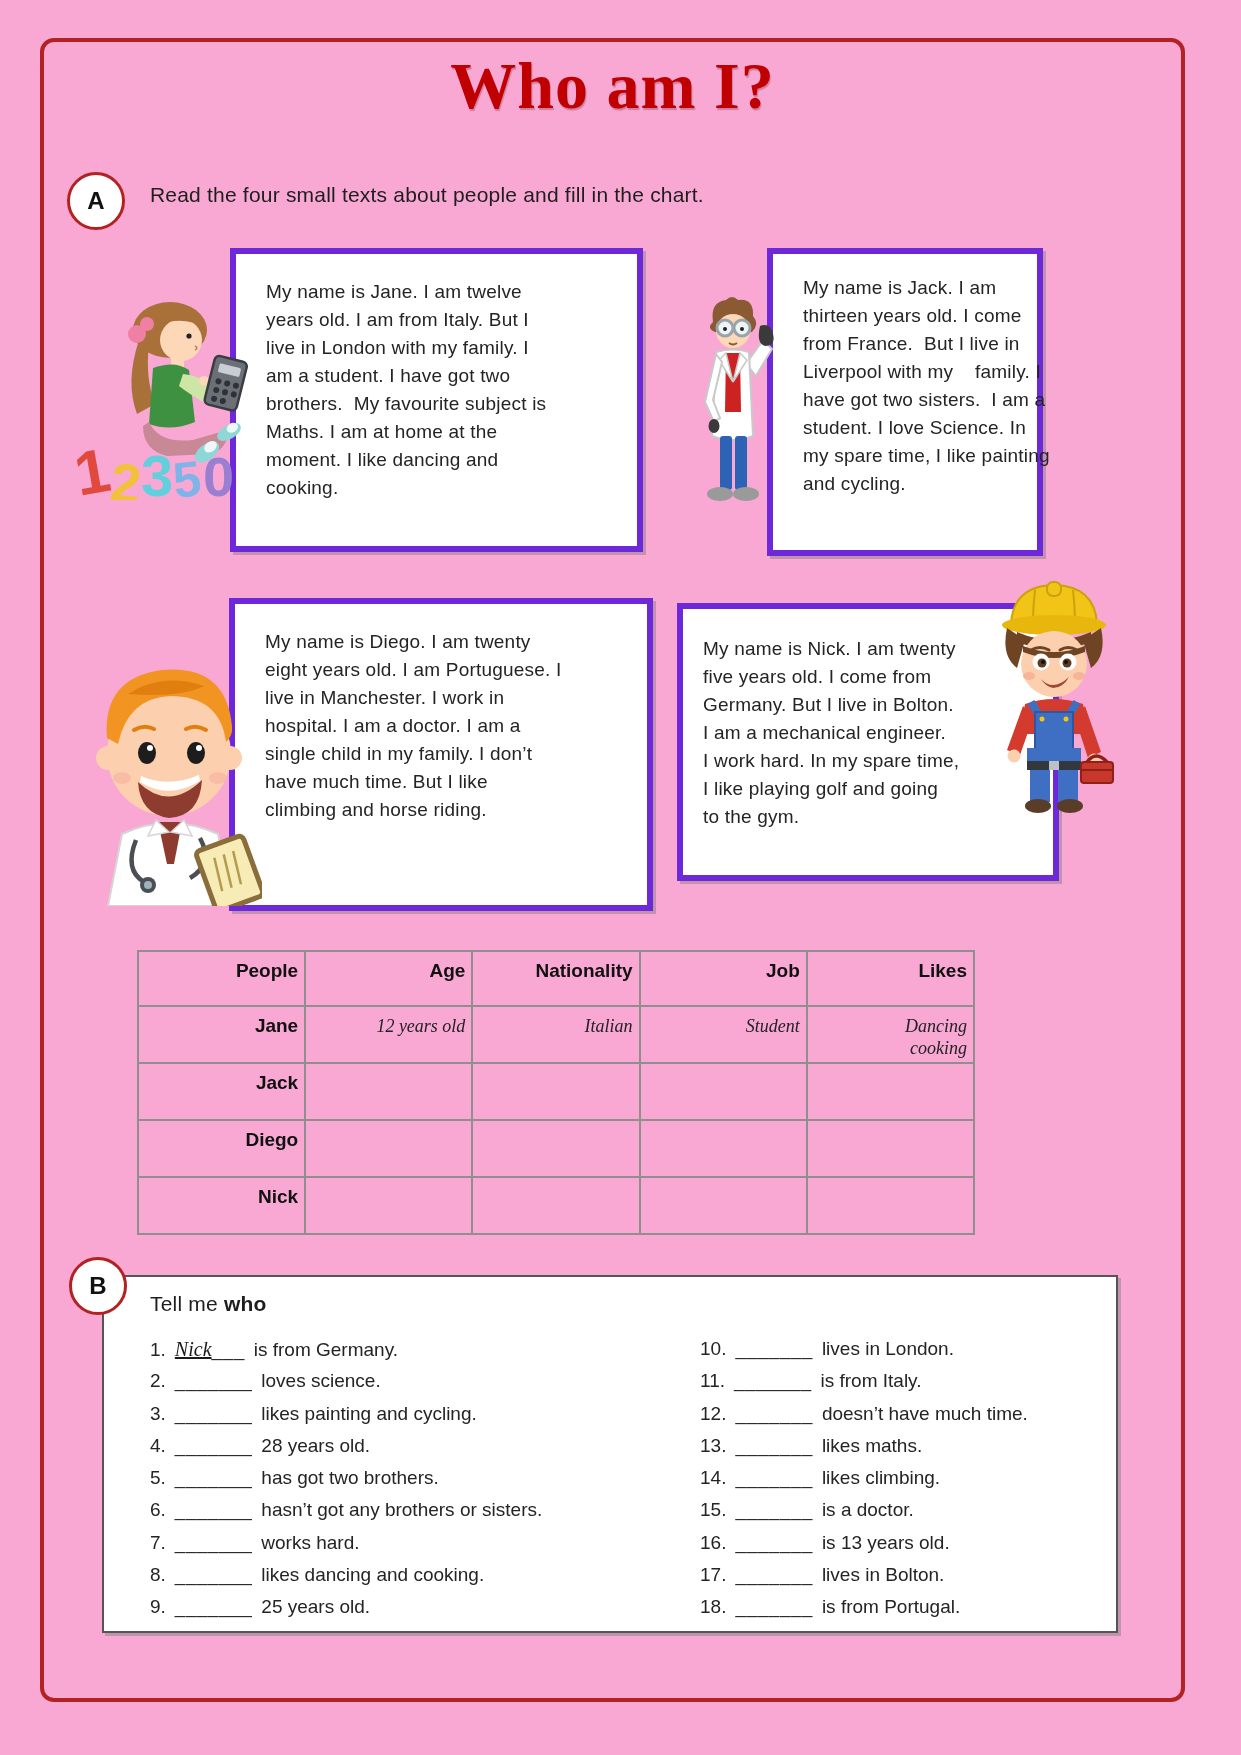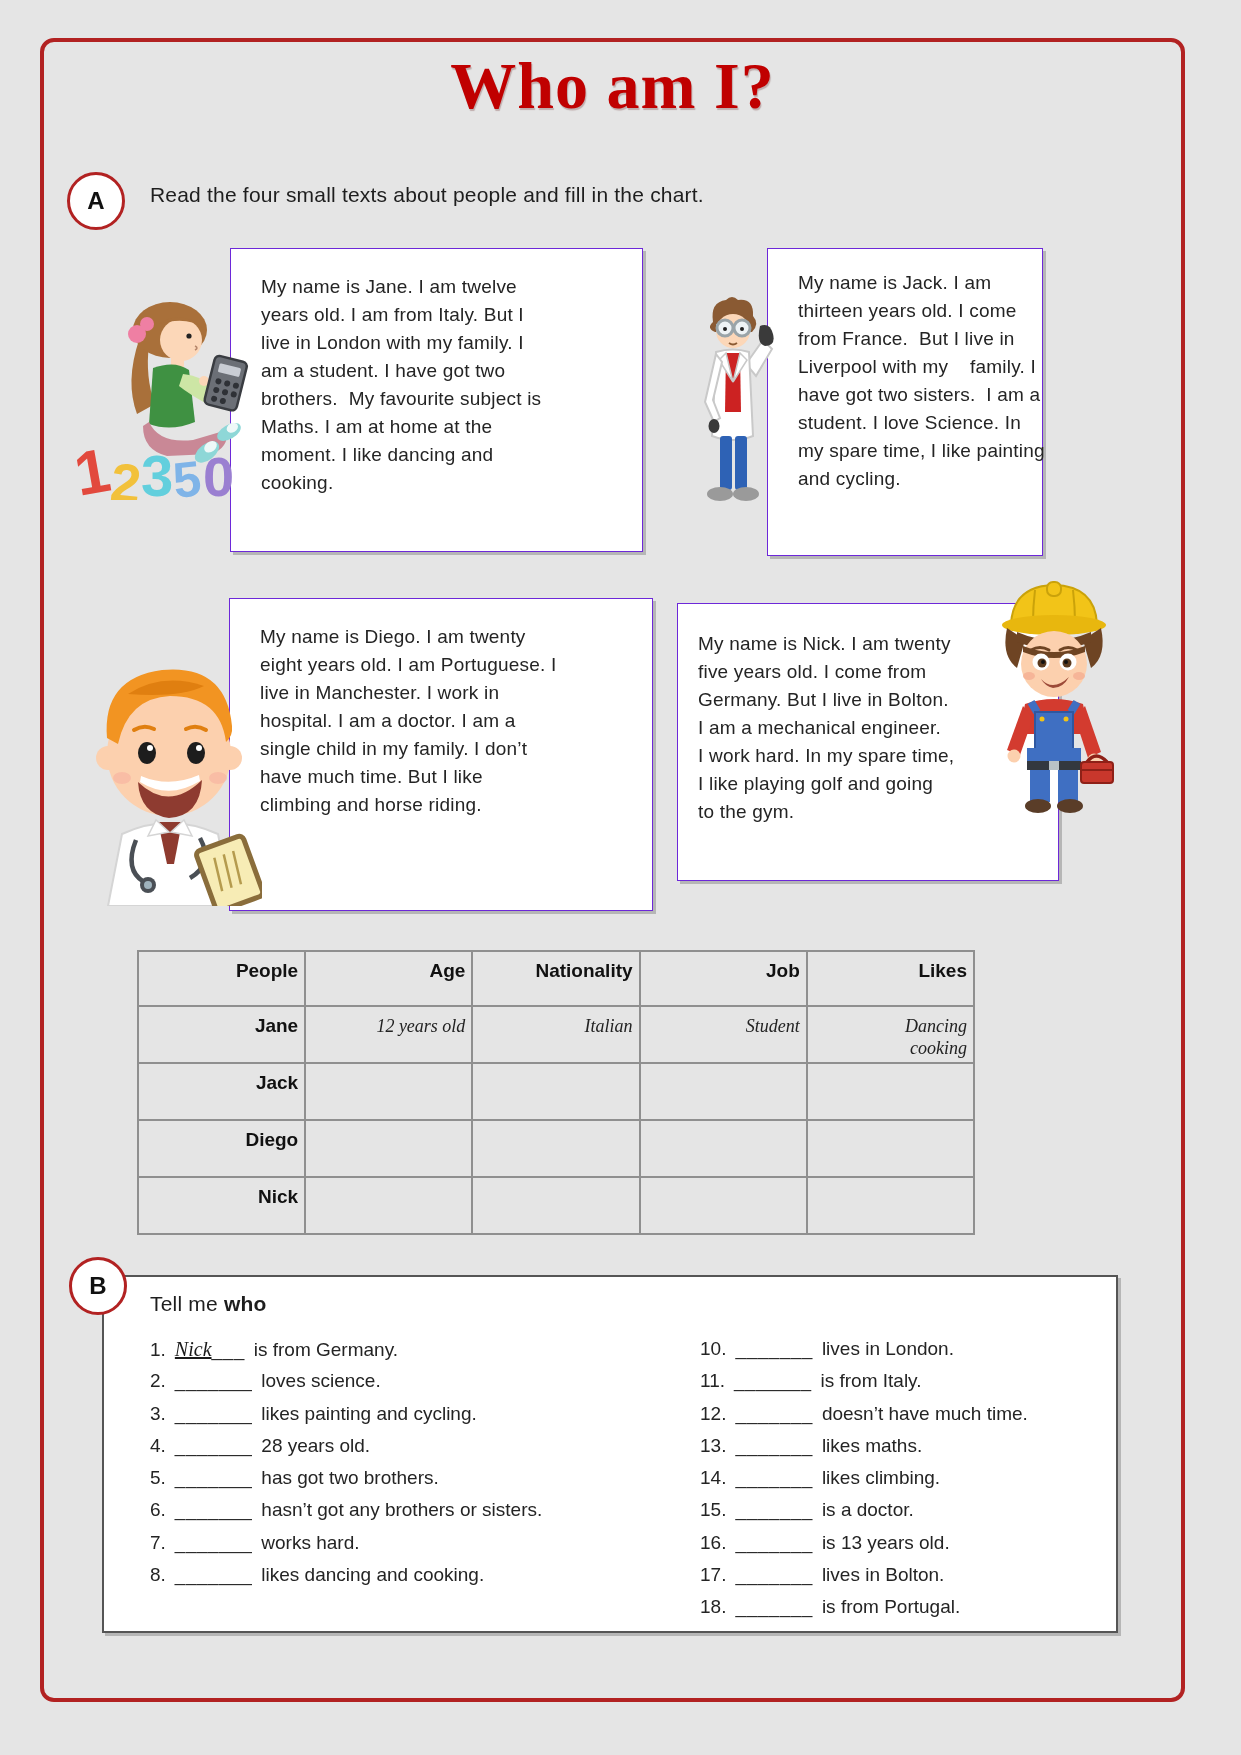--- a/index.html
+++ b/index.html
@@ -1,27 +1,27 @@
 <!DOCTYPE html>
 <html><head>
 <meta charset="utf-8">
 <style>
   html,body{margin:0;padding:0;background:#ffffff;}
-  .page{position:relative;width:1241px;height:1755px;background:#e5e5e5;overflow:hidden;
+  .page{position:relative;width:1241px;height:1755px;background:#f9a8d4;overflow:hidden;
         font-family:"Liberation Sans",sans-serif;color:#1f1f1f;}
   .page-border{position:absolute;left:40px;top:38px;width:1145px;height:1664px;
         border:4px solid #B22222;border-radius:14px;box-sizing:border-box;}
   .title{position:absolute;left:40px;top:48px;width:1145px;text-align:center;
         font-family:"Liberation Serif",serif;font-weight:bold;font-size:66px;
         color:#C00000;text-shadow:1px 2px 1px rgba(80,0,0,.25);letter-spacing:1px;}
   .badge{position:absolute;width:58px;height:58px;border:3px solid #B22222;border-radius:50%;
         background:#fff;box-sizing:border-box;display:flex;align-items:center;justify-content:center;
         font-weight:bold;font-size:24px;color:#111;z-index:5;}
   .instruction{position:absolute;font-size:21px;color:#1e1e1e;letter-spacing:.2px;}
-  .card{position:absolute;background:#fff;border:1px solid #6d28d9;box-sizing:border-box;
+  .card{position:absolute;background:#fff;border:6px solid #6d28d9;box-sizing:border-box;
         box-shadow:3px 3px 0 rgba(125,125,125,.45);}
   .card-text{white-space:pre;font-size:19px;line-height:28px;color:#242424;letter-spacing:.2px;}
   .illu{position:absolute;z-index:4;}
   table.people{position:absolute;left:137px;top:950px;width:838px;border-collapse:collapse;
         table-layout:fixed;}
   table.people th,table.people td{border:2px solid #8f8f8f;vertical-align:top;
         padding:8px 6px 0 12px;text-align:right;}
   table.people th{font-size:19px;font-weight:bold;color:#111;height:45px;}
   table.people td{height:47px;}
   td.pname{font-size:19px;font-weight:bold;color:#111;}
@@ -300,20 +300,21 @@
 
   <div class="b-col" style="left:150px;top:1338px;">
     <div class="b-item"><span class="num">1.</span><span class="ans">Nick</span><span class="blank">___</span><span class="txt">is from Germany.</span></div>
     <div class="b-item"><span class="num">2.</span><span class="blank">_______</span><span class="txt">loves science.</span></div>
     <div class="b-item"><span class="num">3.</span><span class="blank">_______</span><span class="txt">likes painting and cycling.</span></div>
     <div class="b-item"><span class="num">4.</span><span class="blank">_______</span><span class="txt">28 years old.</span></div>
     <div class="b-item"><span class="num">5.</span><span class="blank">_______</span><span class="txt">has got two brothers.</span></div>
     <div class="b-item"><span class="num">6.</span><span class="blank">_______</span><span class="txt">hasn’t got any brothers or sisters.</span></div>
     <div class="b-item"><span class="num">7.</span><span class="blank">_______</span><span class="txt">works hard.</span></div>
     <div class="b-item"><span class="num">8.</span><span class="blank">_______</span><span class="txt">likes dancing and cooking.</span></div>
+    <div class="b-item"><span class="num">9.</span><span class="blank">_______</span><span class="txt">25 years old.</span></div>
   </div>
 
   <div class="b-col" style="left:700px;top:1338px;">
     <div class="b-item"><span class="num">10.</span><span class="blank">_______</span><span class="txt">lives in London.</span></div>
     <div class="b-item"><span class="num">11.</span><span class="blank">_______</span><span class="txt">is from Italy.</span></div>
     <div class="b-item"><span class="num">12.</span><span class="blank">_______</span><span class="txt">doesn’t have much time.</span></div>
     <div class="b-item"><span class="num">13.</span><span class="blank">_______</span><span class="txt">likes maths.</span></div>
     <div class="b-item"><span class="num">14.</span><span class="blank">_______</span><span class="txt">likes climbing.</span></div>
     <div class="b-item"><span class="num">15.</span><span class="blank">_______</span><span class="txt">is a doctor.</span></div>
     <div class="b-item"><span class="num">16.</span><span class="blank">_______</span><span class="txt">is 13 years old.</span></div>

